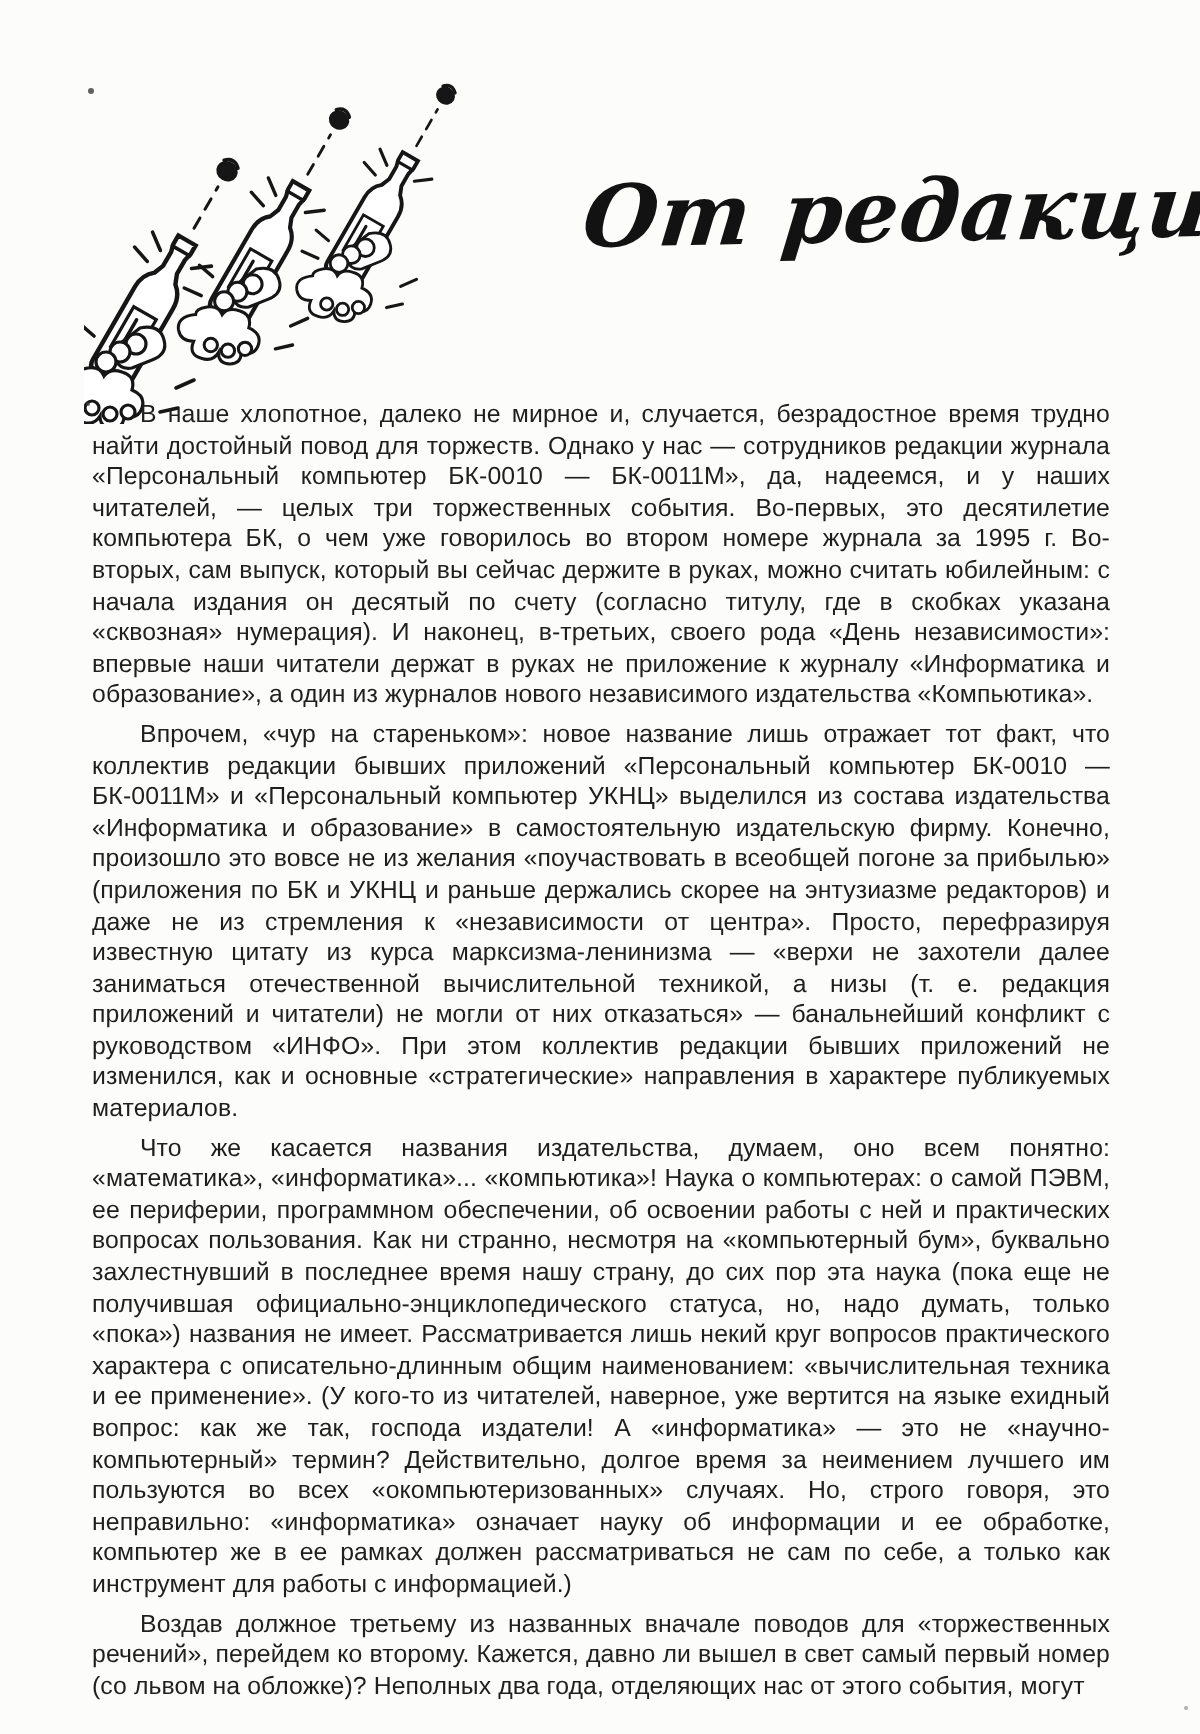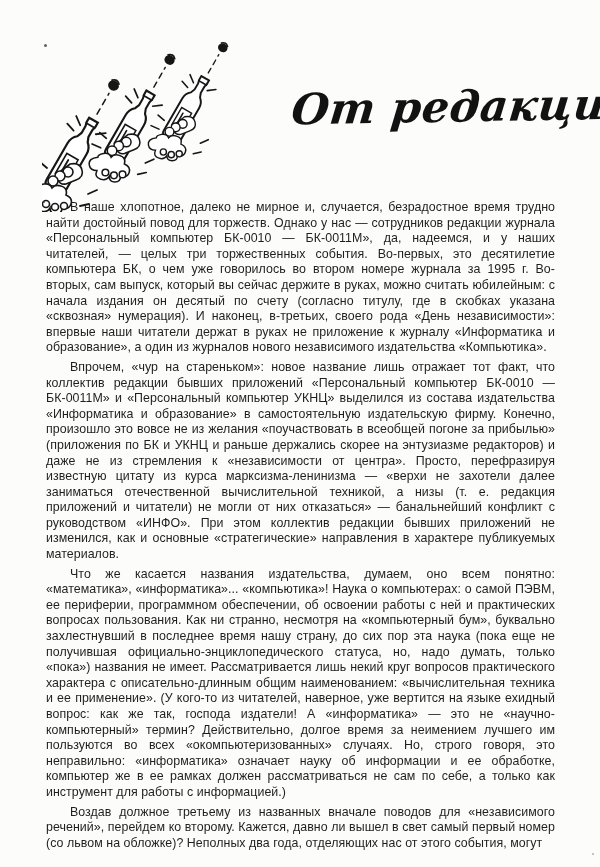--- a/index.html
+++ b/index.html
@@ -119,20 +119,20 @@
     <use href="#pop" transform="translate(90,93) scale(0.95)"></use>
     <use href="#pop" transform="translate(146,76) scale(0.88)"></use>
   </svg>
 
   <div class="title">От редакции</div>
 
   <div class="body-text" style="color: rgb(31, 31, 31);">
       <p class="para">В наше хлопотное, далеко не мирное и, случается, безрадостное время трудно найти достойный повод для торжеств. Однако у нас — сотрудников редакции журнала «Персональный компьютер БК-0010 — БК-0011М», да, надеемся, и у наших читателей, — целых три торжественных события. Во-первых, это десятилетие компьютера БК, о чем уже говорилось во втором номере журнала за 1995 г. Во-вторых, сам выпуск, который вы сейчас держите в руках, можно считать юбилейным: с начала издания он десятый по счету (согласно титулу, где в скобках указана «сквозная» нумерация). И наконец, в-третьих, своего рода «День независимости»: впервые наши читатели держат в руках не приложение к журналу «Информатика и образование», а один из журналов нового независимого издательства «Компьютика».</p>
       <p class="para">Впрочем, «чур на стареньком»: новое название лишь отражает тот факт, что коллектив редакции бывших приложений «Персональный компьютер БК-0010 — БК-0011М» и «Персональный компьютер УКНЦ» выделился из состава издательства «Информатика и образование» в самостоятельную издательскую фирму. Конечно, произошло это вовсе не из желания «поучаствовать в всеобщей погоне за прибылью» (приложения по БК и УКНЦ и раньше держались скорее на энтузиазме редакторов) и даже не из стремления к «независимости от центра». Просто, перефразируя известную цитату из курса марксизма-ленинизма — «верхи не захотели далее заниматься отечественной вычислительной техникой, а низы (т. е. редакция приложений и читатели) не могли от них отказаться» — банальнейший конфликт с руководством «ИНФО». При этом коллектив редакции бывших приложений не изменился, как и основные «стратегические» направления в характере публикуемых материалов.</p>
       <p class="para">Что же касается названия издательства, думаем, оно всем понятно: «математика», «информатика»... «компьютика»! Наука о компьютерах: о самой ПЭВМ, ее периферии, программном обеспечении, об освоении работы с ней и практических вопросах пользования. Как ни странно, несмотря на «компьютерный бум», буквально захлестнувший в последнее время нашу страну, до сих пор эта наука (пока еще не получившая официально-энциклопедического статуса, но, надо думать, только «пока») названия не имеет. Рассматривается лишь некий круг вопросов практического характера с описательно-длинным общим наименованием: «вычислительная техника и ее применение». (У кого-то из читателей, наверное, уже вертится на языке ехидный вопрос: как же так, господа издатели! А «информатика» — это не «научно-компьютерный» термин? Действительно, долгое время за неимением лучшего им пользуются во всех «окомпьютеризованных» случаях. Но, строго говоря, это неправильно: «информатика» означает науку об информации и ее обработке, компьютер же в ее рамках должен рассматриваться не сам по себе, а только как инструмент для работы с информацией.)</p>
-      <p class="para">Воздав должное третьему из названных вначале поводов для «независимого речений», перейдем ко второму. Кажется, давно ли вышел в свет самый первый номер (со львом на обложке)? Неполных два года, отделяющих нас от этого события, могут</p>
+      <p class="para">Воздав должное третьему из названных вначале поводов для «торжественных речений», перейдем ко второму. Кажется, давно ли вышел в свет самый первый номер (со львом на обложке)? Неполных два года, отделяющих нас от этого события, могут</p>
     </div>
 
   <div class="speck" style="left:44px; top:44px; width:3px; height:3px;"></div>
   <div class="speck" style="left:43px; top:201px; width:2px; height:2px;"></div>
   <div class="speck" style="left:592px; top:853px; width:2px; height:2px; opacity:0.4;"></div>
 
 </div>
 
 </body></html>

